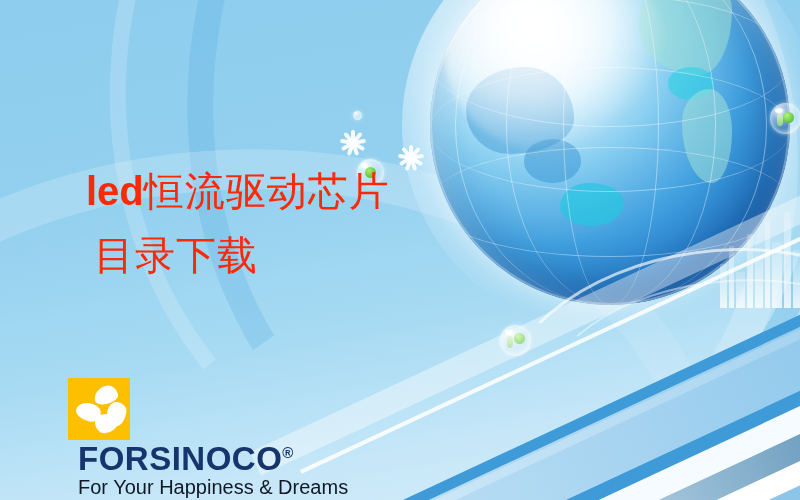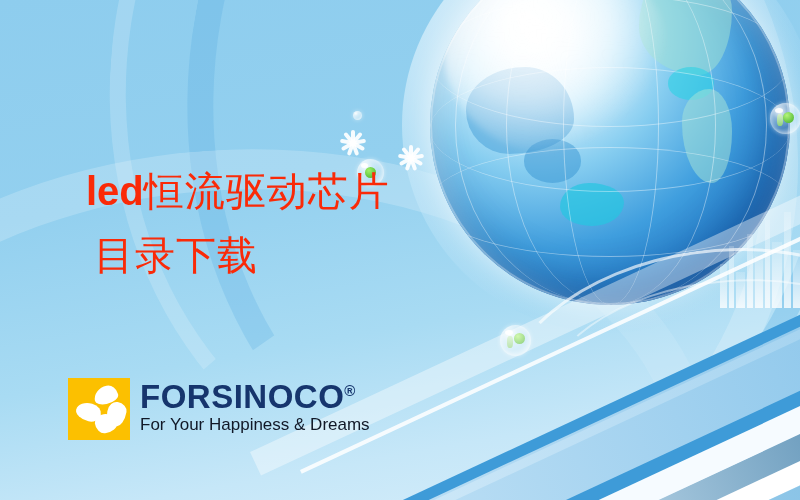--- a/index.html
+++ b/index.html
@@ -124,21 +124,21 @@
     font-weight:700;
     letter-spacing:0;
   }
   #headline-1 { left:86px; top:166px; }
   #headline-2 { left:94px; top:230px; }
 
   
   #logo {
     position:absolute;
     left:68px; top:378px;
-    display:flex; align-items:flex-start;
+    display:flex; align-items:flex-start;flex-direction:column;
   }
   #logo-mark {
     position:relative;
     width:62px; height:62px;
     background:#fcc000;
     flex:0 0 auto;
   }
   #logo-mark i {
     position:absolute; display:block;
     background:#ffffff;
@@ -158,21 +158,21 @@
     white-space:nowrap;
   }
   #logo-name sup {
     font-size:15px;
     vertical-align: super;
     line-height:0;
   }
   #logo-tagline {
     color:#111827;
     font-family:"Liberation Sans", sans-serif;
-    font-size:17px;
+    font-size:20px;
     line-height:20px;
     margin-top:1px;
     white-space:nowrap;
   }
 </style>
 </head>
 <body>
 
 <div id="stage">
 

